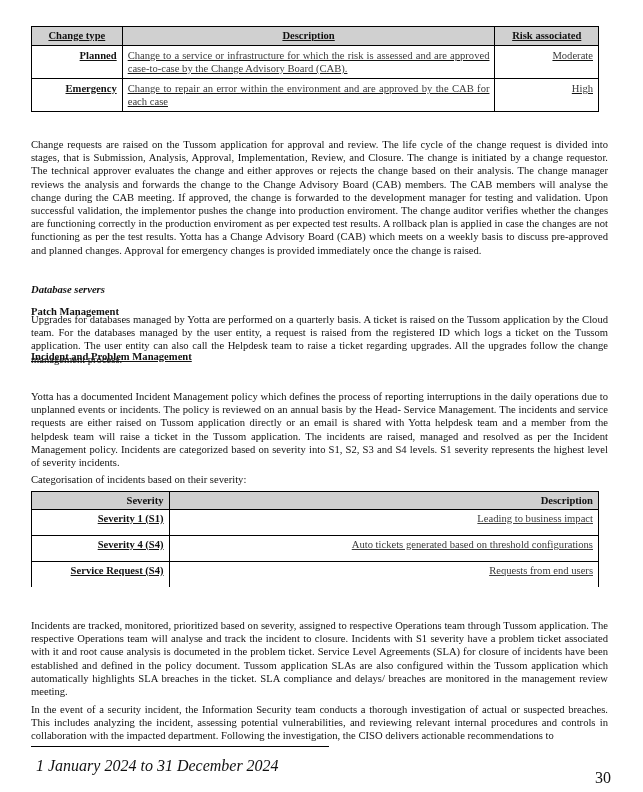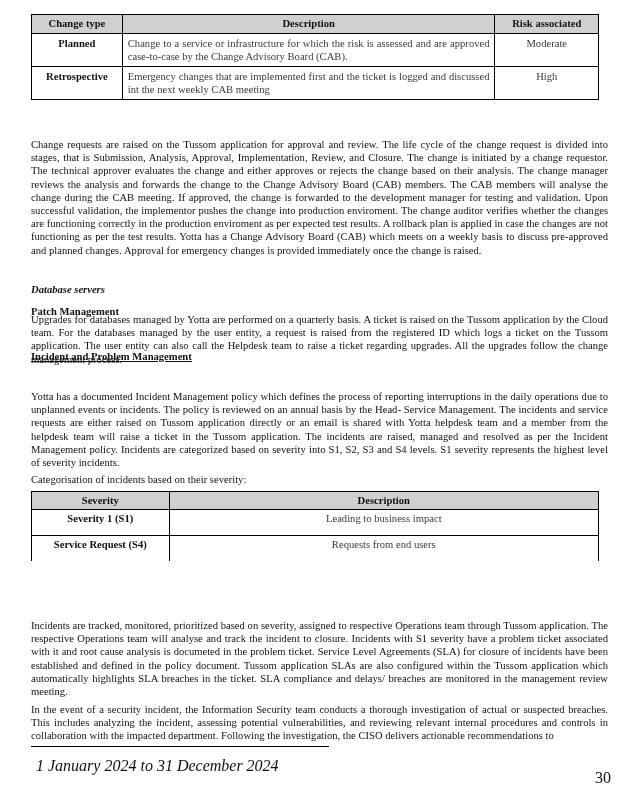--- a/index.html
+++ b/index.html
@@ -24,30 +24,31 @@
       width: 577px;
     }
     table {
       border-collapse: collapse;
       width: 568px;
     }
     table td, table th {
       border: 1.3px solid #000;
       padding: 1px 5px;
       vertical-align: top;
-      text-align: center;
+      text-align: right;
     }
     table th {
       background: #d0d0d0;
       font-weight: bold;
     }
     .t1 {
       position: absolute;
-      top: 14px;
+      top: 26px;
       left: 0;
+      text-decoration: underline;
     }
     .t1 th {
       height: 15px;
       text-align: center;
       padding-top: 2px;
     }
     .t1 td {
       height: 28px;
       padding-top: 3px;
     }
@@ -86,20 +87,21 @@
       left: 0;
     }
     .t2 th {
       height: 14px;
       padding-top: 2px;
     }
     .t2 td {
       height: 16px;
       padding-top: 2px;
       padding-bottom: 7px;
+      text-decoration: underline;
     }
     .t2 td.sev { font-weight: bold; }
     .t2 td.sdesc { color: #3a3a3a; }
     .t2 tr.last td { border-bottom: none; }
     .t2 .c1 { width: 127px; }
     .t2 .c2 { width: 420px; }
 
     .footer-line {
       position: absolute;
       left: 0;
@@ -140,22 +142,22 @@
       <th class="col-a">Change type</th>
       <th class="col-b">Description</th>
       <th class="col-c">Risk associated</th>
     </tr>
     <tr>
       <td class="type">Planned</td>
       <td class="desc">Change to a service or infrastructure for which the risk is assessed and are approved case-to-case by the Change Advisory Board (CAB).</td>
       <td class="risk">Moderate</td>
     </tr>
     <tr>
-      <td class="type">Retrospective</td>
-      <td class="desc">Emergency changes that are implemented first and the ticket is logged and discussed int the next weekly CAB meeting</td>
+      <td class="type">Emergency</td>
+      <td class="desc">Change to repair an error within the environment and are approved by the CAB for each case</td>
       <td class="risk">High</td>
     </tr>
   </tbody>
     </table>
 
   <p style="top:138px;">Change requests are raised on the Tussom application for approval and review. The life cycle of the change request is divided into stages, that is Submission, Analysis, Approval, Implementation, Review, and Closure. The change is initiated by a change requestor. The technical approver evaluates the change and either approves or rejects the change based on their analysis. The change manager reviews the analysis and forwards the change to the Change Advisory Board (CAB) members. The CAB members will analyse the change during the CAB meeting. If approved, the change is forwarded to the development manager for testing and validation. Upon successful validation, the implementor pushes the change into production enviroment. The change auditor verifies whether the changes are functioning correctly in the production enviroment as per expected test results. A rollback plan is applied in case the changes are not functioning as per the test results. Yotta has a Change Advisory Board (CAB) which meets on a weekly basis to discuss pre-approved and planned changes. Approval for emergency changes is provided immediately once the change is raised.</p>
 
   <div class="h" style="top:274px;margin-top:31px;">Patch Management</div>
   <div class="hi" style="top:283px;">Database servers</div>
   <p style="top:313px;">Upgrades for databases managed by Yotta are performed on a quarterly basis. A ticket is raised on the Tussom application by the Cloud team. For the databases managed by the user entity, a request is raised from the registered ID which logs a ticket on the Tussom application. The user entity can also call the Helpdesk team to raise a ticket regarding upgrades. All the upgrades follow the change management process.</p>
@@ -167,20 +169,24 @@
   <table class="t2">
     <tbody>
         <tr>
       <th class="c1">Severity</th>
       <th class="c2">Description</th>
     </tr>
     <tr>
       <td class="sev">Severity 1 (S1)</td>
       <td class="sdesc">Leading to business impact</td>
     </tr>
+    <tr>
+      <td class="sev">Severity 4 (S4)</td>
+      <td class="sdesc">Auto tickets generated based on threshold configurations</td>
+    </tr>
     <tr class="last">
       <td class="sev">Service Request (S4)</td>
       <td class="sdesc">Requests from end users</td>
     </tr>
   </tbody>
     </table>
 
   <p style="top:619px;">Incidents are tracked, monitored, prioritized based on severity, assigned to respective Operations team through Tussom application. The respective Operations team will analyse and track the incident to closure. Incidents with S1 severity have a problem ticket associated with it and root cause analysis is documeted in the problem ticket. Service Level Agreements (SLA) for closure of incidents have been established and defined in the policy document. Tussom application SLAs are also configured within the Tussom application which automatically highlights SLA breaches in the ticket. SLA compliance and delays/ breaches are monitored in the management review meeting.</p>
   <p style="top:703px;">In the event of a security incident, the Information Security team conducts a thorough investigation of actual or suspected breaches. This includes analyzing the incident, assessing potential vulnerabilities, and reviewing relevant internal procedures and controls in collaboration with the impacted department. Following the investigation, the CISO delivers actionable recommendations to</p>
 

